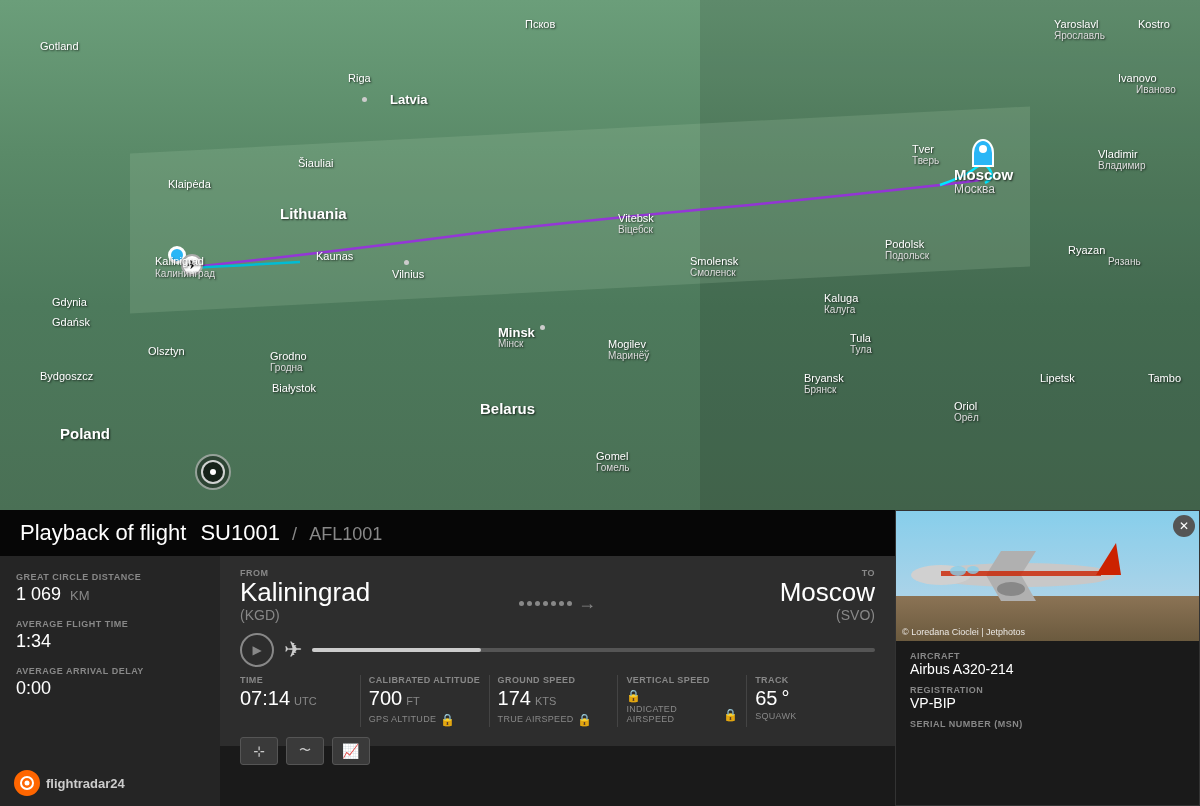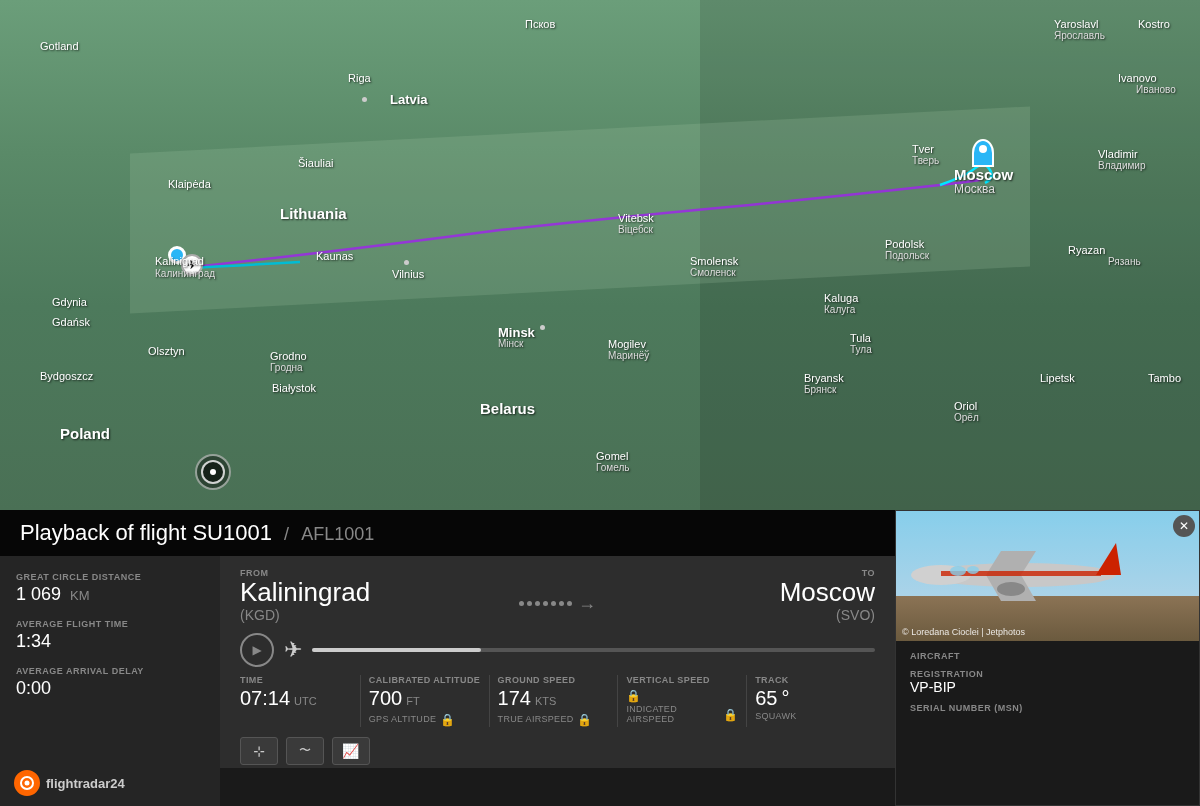--- a/index.html
+++ b/index.html
@@ -137,21 +137,21 @@
       font-size: 13px;
       font-weight: bold;
     }
 
     
     #route-panel {
       position: absolute;
       top: 556px;
       left: 220px;
       width: 675px;
-      height: 212px;
+      height: 190px;
       background: #2d2d2d;
       padding: 12px 20px;
     }
 
     .route-header {
       display: flex;
       align-items: flex-start;
       gap: 8px;
       margin-bottom: 10px;
     }
@@ -452,21 +452,21 @@
   <div class="compass">
     <div class="compass-inner">
       <div class="compass-dot"></div>
     </div>
   </div>
 </div>
 
 <div id="title-bar" style="position:absolute;top:510px;left:0;width:895px;height:46px;background:rgba(0,0,0,0.75);display:flex;align-items:center;padding:0 20px;">
   <span class="flight-title">
     <span style="color:#fff;font-size:22px;font-weight:300;">Playback of flight</span>
-    <span style="color:#fff;font-size:22px;font-weight:400;margin-left:0;">SU1001</span>
+    <span style="color:#fff;font-size:22px;font-weight:400;margin-left:8px;">SU1001</span>
     <span style="color:#888;font-size:18px;margin:0 6px;">/</span>
     <span style="color:#888;font-size:18px;">AFL1001</span>
   </span>
 </div>
 
 <div id="stats-panel">
   <div class="stat-item">
     <div class="stat-label">GREAT CIRCLE DISTANCE</div>
     <div class="stat-value">
       <span>1 069</span>
@@ -622,20 +622,21 @@
 
       <ellipse cx="52" cy="38" rx="8" ry="5" fill="#87ceeb" opacity="0.8"></ellipse>
       <ellipse cx="67" cy="37" rx="6" ry="4" fill="#87ceeb" opacity="0.8"></ellipse>
     </svg>
     <div class="aircraft-photo-credit" style="position:absolute;bottom:4px;left:6px;color:rgba(255,255,255,0.85);font-size:9px;">© Loredana Cioclei | Jetphotos</div>
   </div>
 
   <div class="aircraft-info">
     <div class="aircraft-row">
       <div class="a-label">AIRCRAFT</div>
+      <div class="a-value">Airbus A320-214</div>
     </div>
     <div class="aircraft-row">
       <div class="a-label">REGISTRATION</div>
       <div class="a-value">VP-BIP</div>
     </div>
     <div class="aircraft-row">
       <div class="a-label">SERIAL NUMBER (MSN)</div>
       <div class="a-value"></div>
     </div>
   </div>

